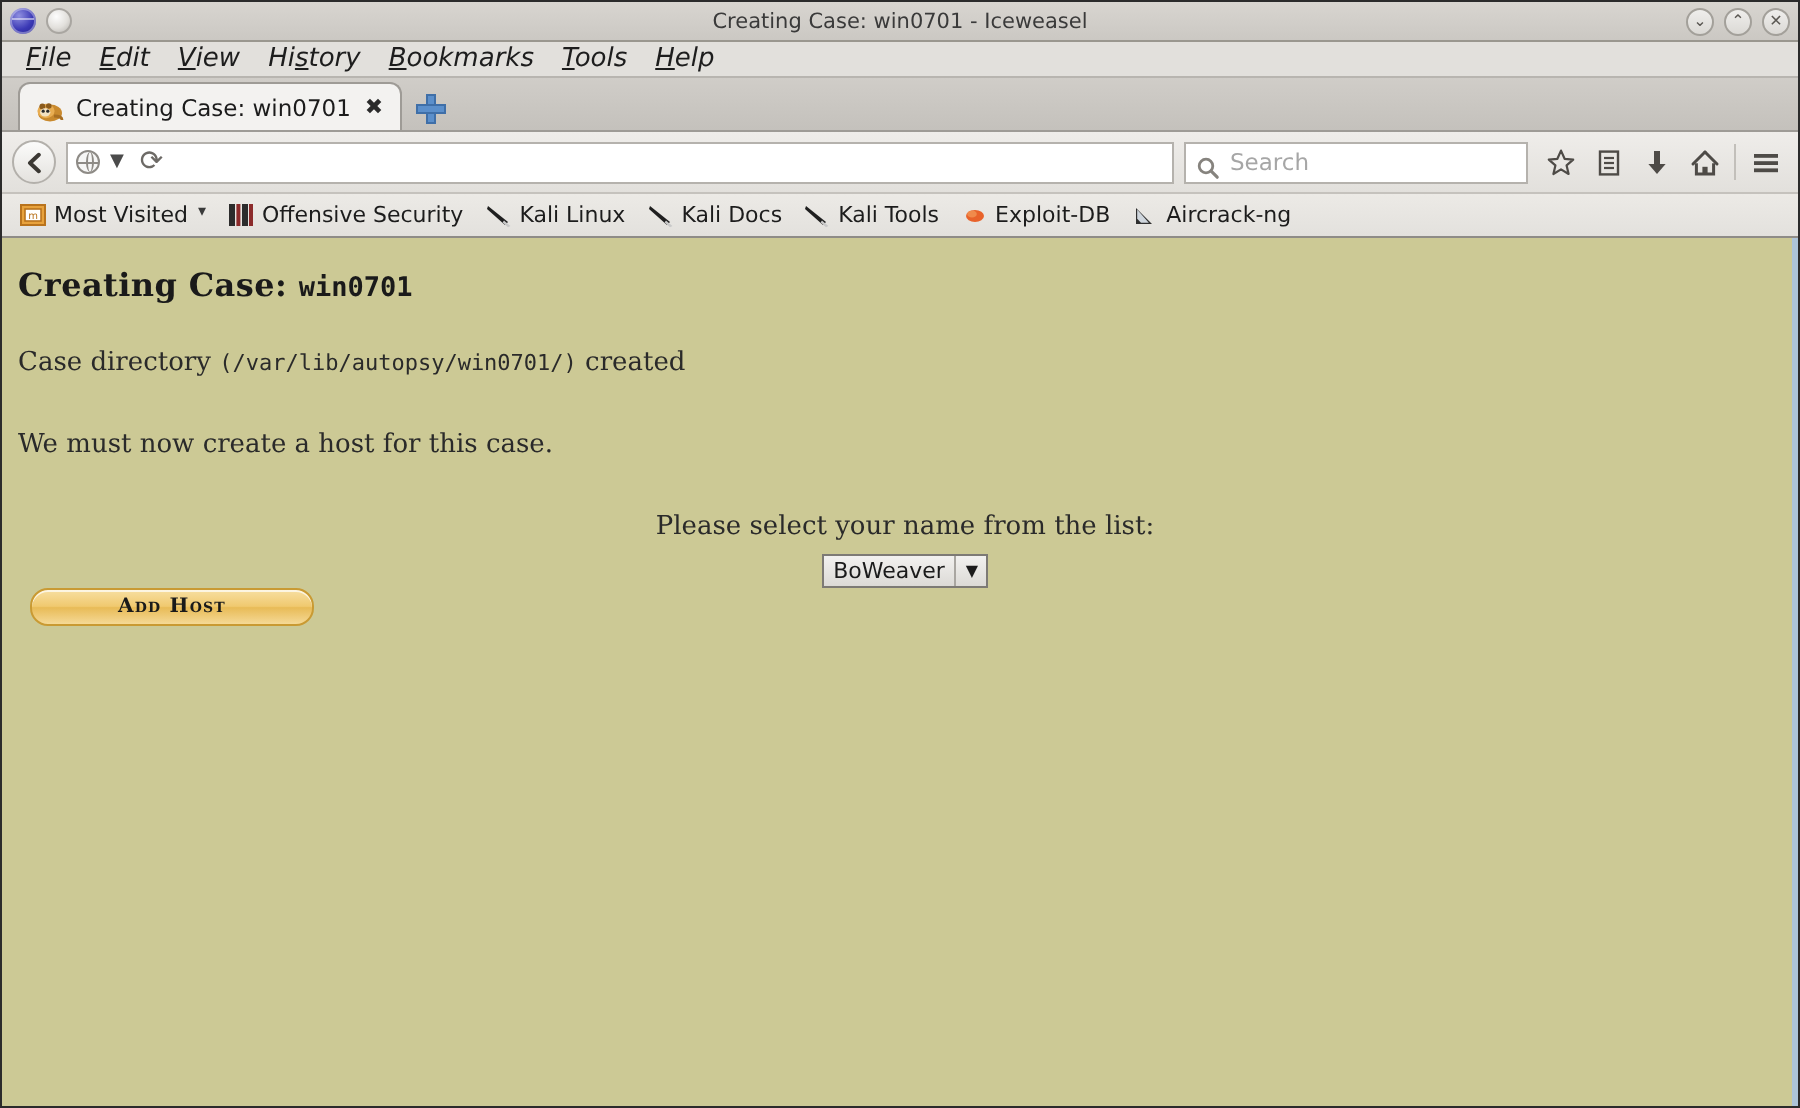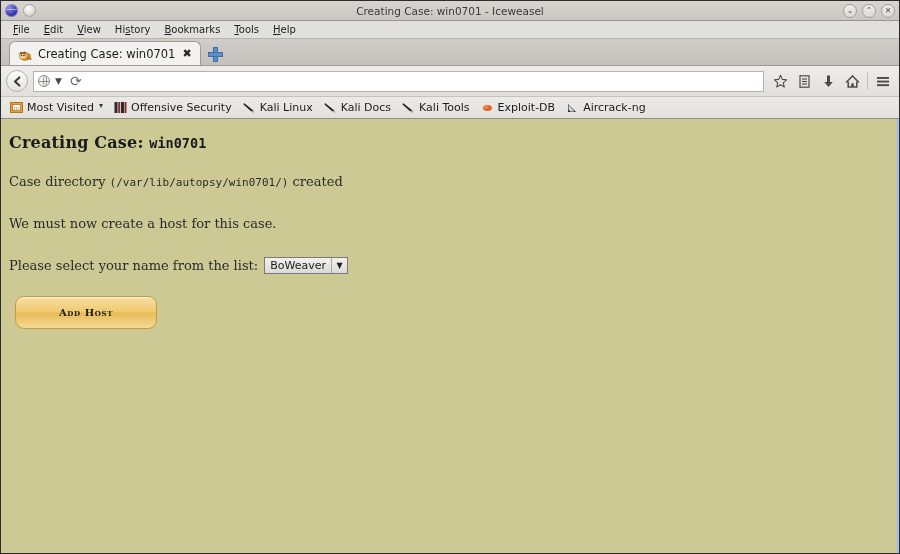--- a/index.html
+++ b/index.html
@@ -87,25 +87,26 @@
     height: 17px;
     background: #e2e0dc;
     border-bottom: 1px solid #b8b5b0;
     display: flex;
     align-items: center;
     padding-left: 6px;
     gap: 2px;
     flex: 0 0 auto;
   }
   .menu-item {
-    font-size: 10px;
+    font-size: 13px;
     color: #1d1d1d;
     padding: 1px 6px;
     cursor: default;
     font-family: "DejaVu Sans", sans-serif;
+    font-style: italic;
   }
   .menu-item u { text-decoration: underline; }
 
   
   .tabstrip {
     height: 26px;
     background: linear-gradient(180deg, #d0cdc8 0%, #c4c1bc 100%);
     display: flex;
     align-items: flex-end;
     padding-left: 8px;
@@ -321,20 +322,21 @@
     font-size: 11px;
     color: #2a2a2a;
   }
   .spacer-lg { height: 22px; }
   .spacer-md { height: 26px; }
 
   .row-select {
     display: flex;
     align-items: center;
     gap: 6px;
+    flex-direction: column;
   }
   .select {
     display: inline-flex;
     align-items: stretch;
     height: 17px;
     background: linear-gradient(180deg, #f2f1ef 0%, #dcdad6 100%);
     border: 1px solid #7d7a75;
     box-sizing: border-box;
     cursor: pointer;
   }
@@ -350,24 +352,23 @@
   .select-arrow {
     width: 15px;
     display: flex;
     align-items: center;
     justify-content: center;
     font-size: 8px;
     color: #1b1b1b;
   }
 
   .addhost {
-    margin-top: 22px;
     margin-left: 6px;
     width: 142px;
-    height: 33px;
+    height: 19px;
     border-radius: 9px;
     background: linear-gradient(180deg, #f7dfa2 0%, #f0c96f 48%, #e8bb57 52%, #f5d996 100%);
     border: 1px solid #c99a33;
     box-sizing: border-box;
     display: flex;
     align-items: center;
     justify-content: center;
     cursor: pointer;
     box-shadow: inset 0 1px 0 rgba(255,255,255,.7);
   }
@@ -434,20 +435,29 @@
         <path d="M7.4 1.4 L3 5.5 L7.4 9.6" stroke="#3b3833" stroke-width="2" fill="none" stroke-linecap="round" stroke-linejoin="round"></path>
       </svg>
     </div>
 
     <div class="urlbar">
       <span class="url-ident"></span>
       <span class="url-drop">▼</span>
       <span class="reload-btn">⟳</span>
     </div>
 
+    <div class="searchbar">
+      <span class="ico" style="width:12px;height:12px;">
+        <svg width="12" height="12" viewBox="0 0 12 12">
+          <circle cx="5" cy="5" r="3.4" stroke="#86837e" stroke-width="1.4" fill="none"></circle>
+          <path d="M7.6 7.6 L10.6 10.6" stroke="#86837e" stroke-width="1.6" stroke-linecap="round"></path>
+        </svg>
+      </span>
+      <span class="search-ph">Search</span>
+    </div>
 
     <div class="navicons">
       <div class="navicon">
         <svg width="15" height="15" viewBox="0 0 15 15">
           <path d="M7.5 1.3 L9.3 5.4 L13.6 5.8 L10.3 8.7 L11.3 13 L7.5 10.7 L3.7 13 L4.7 8.7 L1.4 5.8 L5.7 5.4 Z" stroke="#4e4b47" stroke-width="1.1" fill="none" stroke-linejoin="round"></path>
         </svg>
       </div>
       <div class="navicon">
         <svg width="15" height="15" viewBox="0 0 15 15">
           <rect x="3" y="1.8" width="9" height="11.4" stroke="#4e4b47" stroke-width="1.2" fill="none"></rect>

